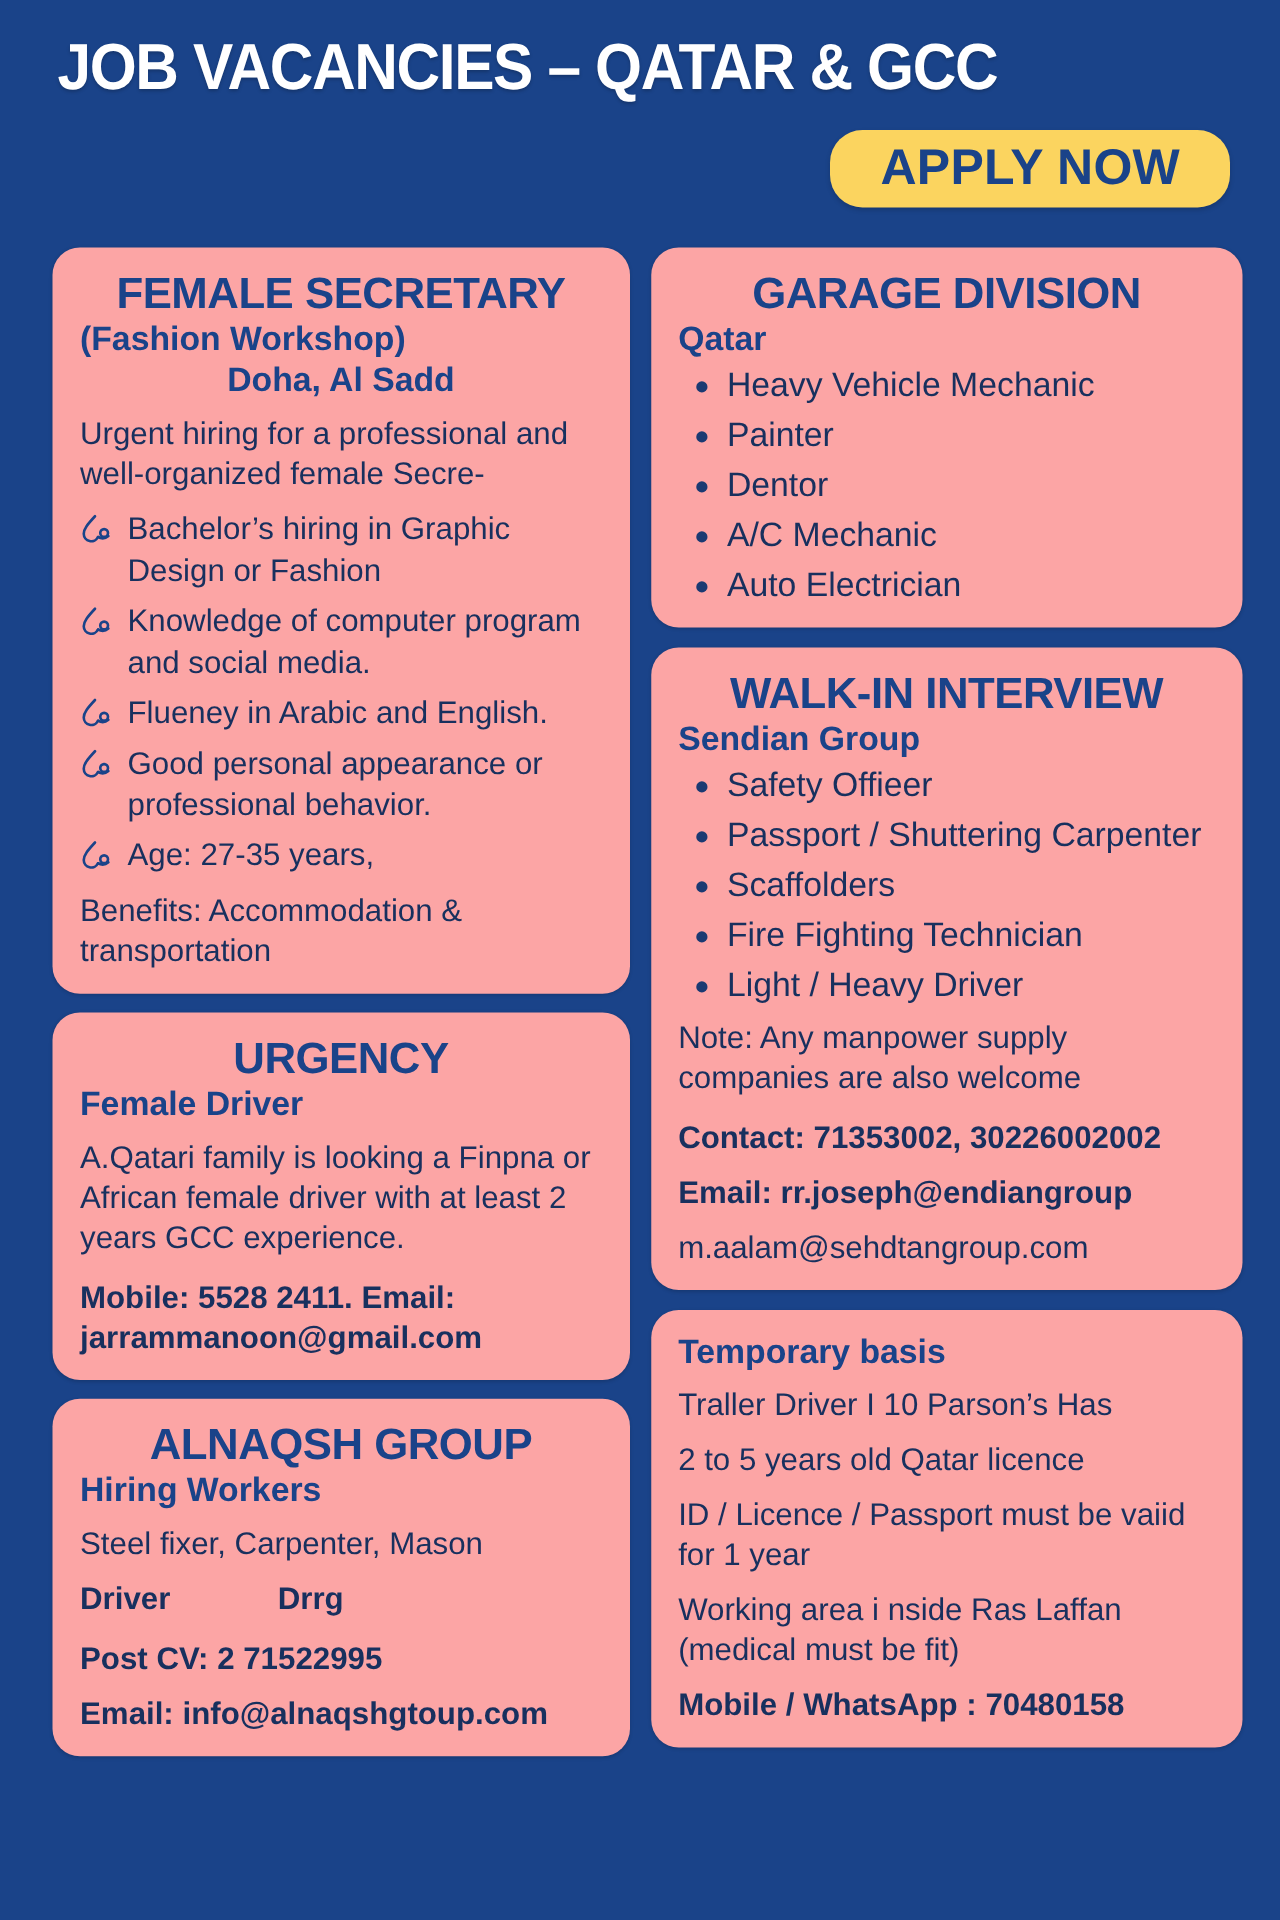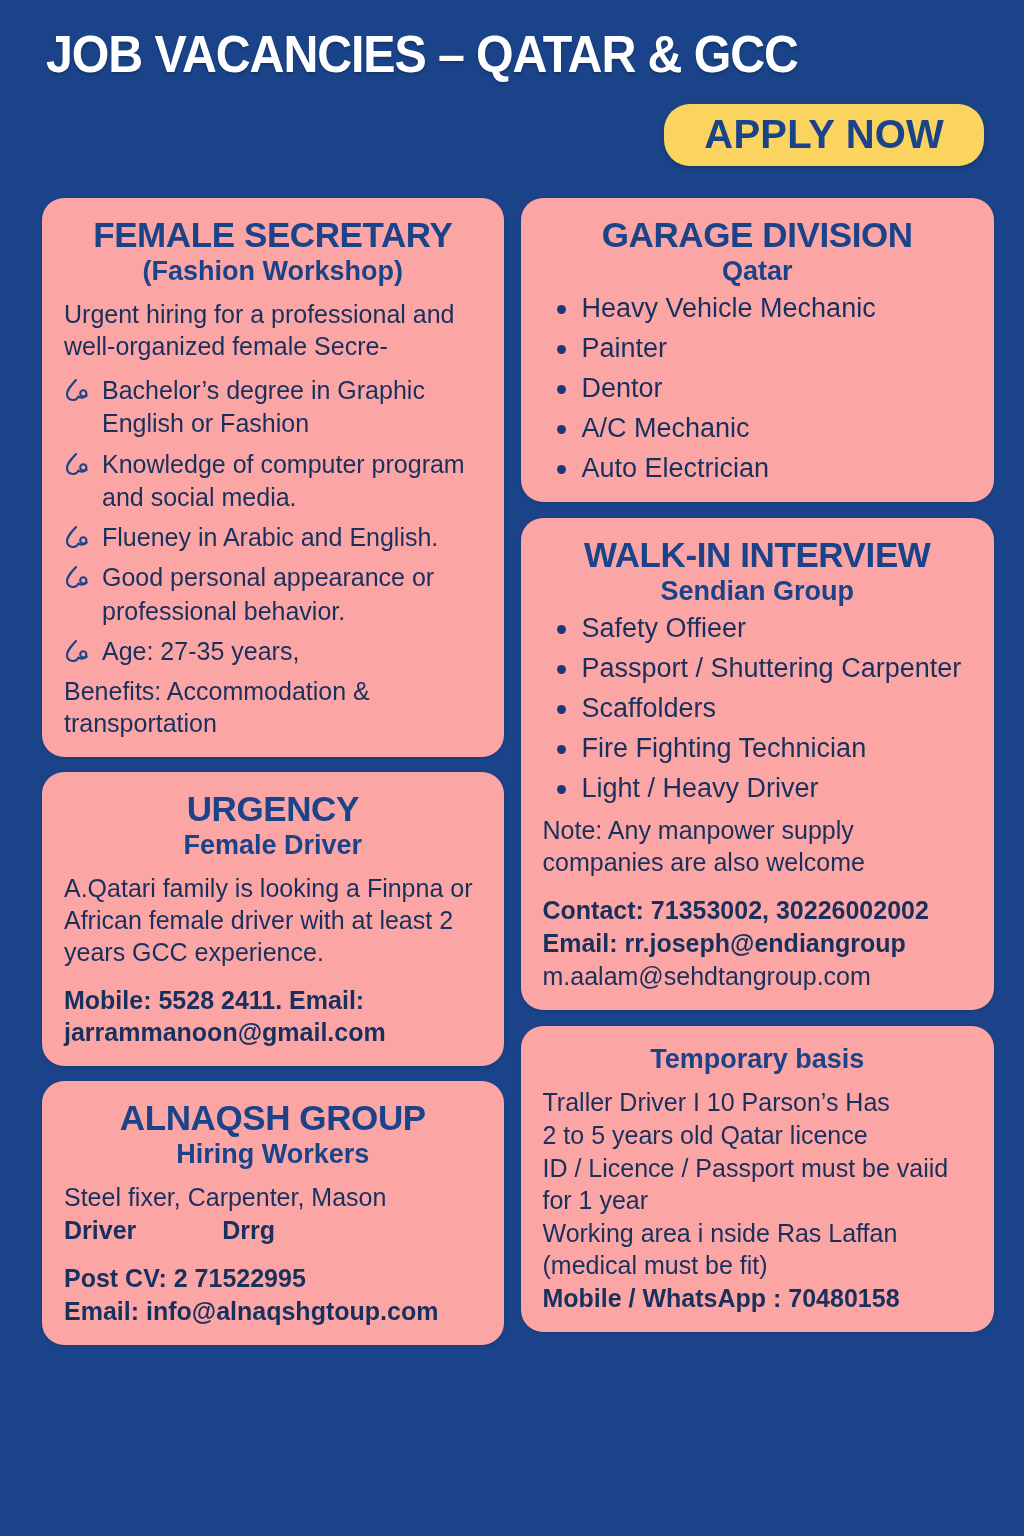--- a/index.html
+++ b/index.html
@@ -87,21 +87,20 @@
   .card-title {
     text-align: center;
     font-size: 35px;
     font-weight: 900;
     color: #1a4389;
     letter-spacing: -0.4px;
     line-height: 1.08;
     margin: 2px 0 2px 0;
   }
   .card-sub {
-    text-align: center;
     font-size: 27px;
     font-weight: 700;
     color: #1a4389;
     line-height: 1.12;
     margin: 2px 0 0 0;
   }
   .card-sub2 {
     text-align: center;
     font-size: 27px;
     font-weight: 700;
@@ -111,21 +110,21 @@
   }
   .body-text {
     font-size: 25px;
     font-weight: 400;
     line-height: 1.28;
     color: #18305e;
     margin: 12px 0 0 0;
   }
   .body-text.bold { font-weight: 700; }
   .body-text.semi { font-weight: 600; }
-  .tight { margin-top: 1px; }
+  .tight { margin-top: 12px; }
 
   
   ul.droplist {
     list-style: none;
     margin: 12px 0 0 0;
     padding: 0;
   }
   ul.droplist > li {
     position: relative;
     padding-left: 38px;
@@ -180,31 +179,32 @@
   <button class="apply-btn">APPLY NOW</button>
 </div>
 
 <div class="columns">
 
   <div class="col col-left">
 
     <div class="card">
       <div class="card-title">FEMALE SECRETARY</div>
       <div class="card-sub">(Fashion Workshop)</div>
+      <div class="card-sub2">Doha, Al Sadd</div>
       <div class="body-text">Urgent hiring for a professional and well-organized female Secre-</div>
       <ul class="droplist">
         <li>
           <span class="drop-ic">
             <svg viewBox="0 0 28 26" width="28" height="26" aria-hidden="true">
               <path d="M12 2 C6 8.5 3 12 3 16 a6 6 0 0 0 11.4 2.6" fill="none" stroke="#1a4389" stroke-width="2.1" stroke-linecap="round"></path>
               <path d="M14.4 18.6 c3 1.6 6 1.2 8.3-0.8" fill="none" stroke="#1a4389" stroke-width="2.1" stroke-linecap="round"></path>
               <circle cx="19.3" cy="15.4" r="3.1" fill="none" stroke="#1a4389" stroke-width="2.1"></circle>
             </svg>
           </span>
-          <span>Bachelor’s degree in Graphic English or Fashion</span>
+          <span>Bachelor’s hiring in Graphic Design or Fashion</span>
         </li>
         <li>
           <span class="drop-ic">
             <svg viewBox="0 0 28 26" width="28" height="26" aria-hidden="true">
               <path d="M12 2 C6 8.5 3 12 3 16 a6 6 0 0 0 11.4 2.6" fill="none" stroke="#1a4389" stroke-width="2.1" stroke-linecap="round"></path>
               <path d="M14.4 18.6 c3 1.6 6 1.2 8.3-0.8" fill="none" stroke="#1a4389" stroke-width="2.1" stroke-linecap="round"></path>
               <circle cx="19.3" cy="15.4" r="3.1" fill="none" stroke="#1a4389" stroke-width="2.1"></circle>
             </svg>
           </span>
           <span>Knowledge of computer program and social media.</span>

